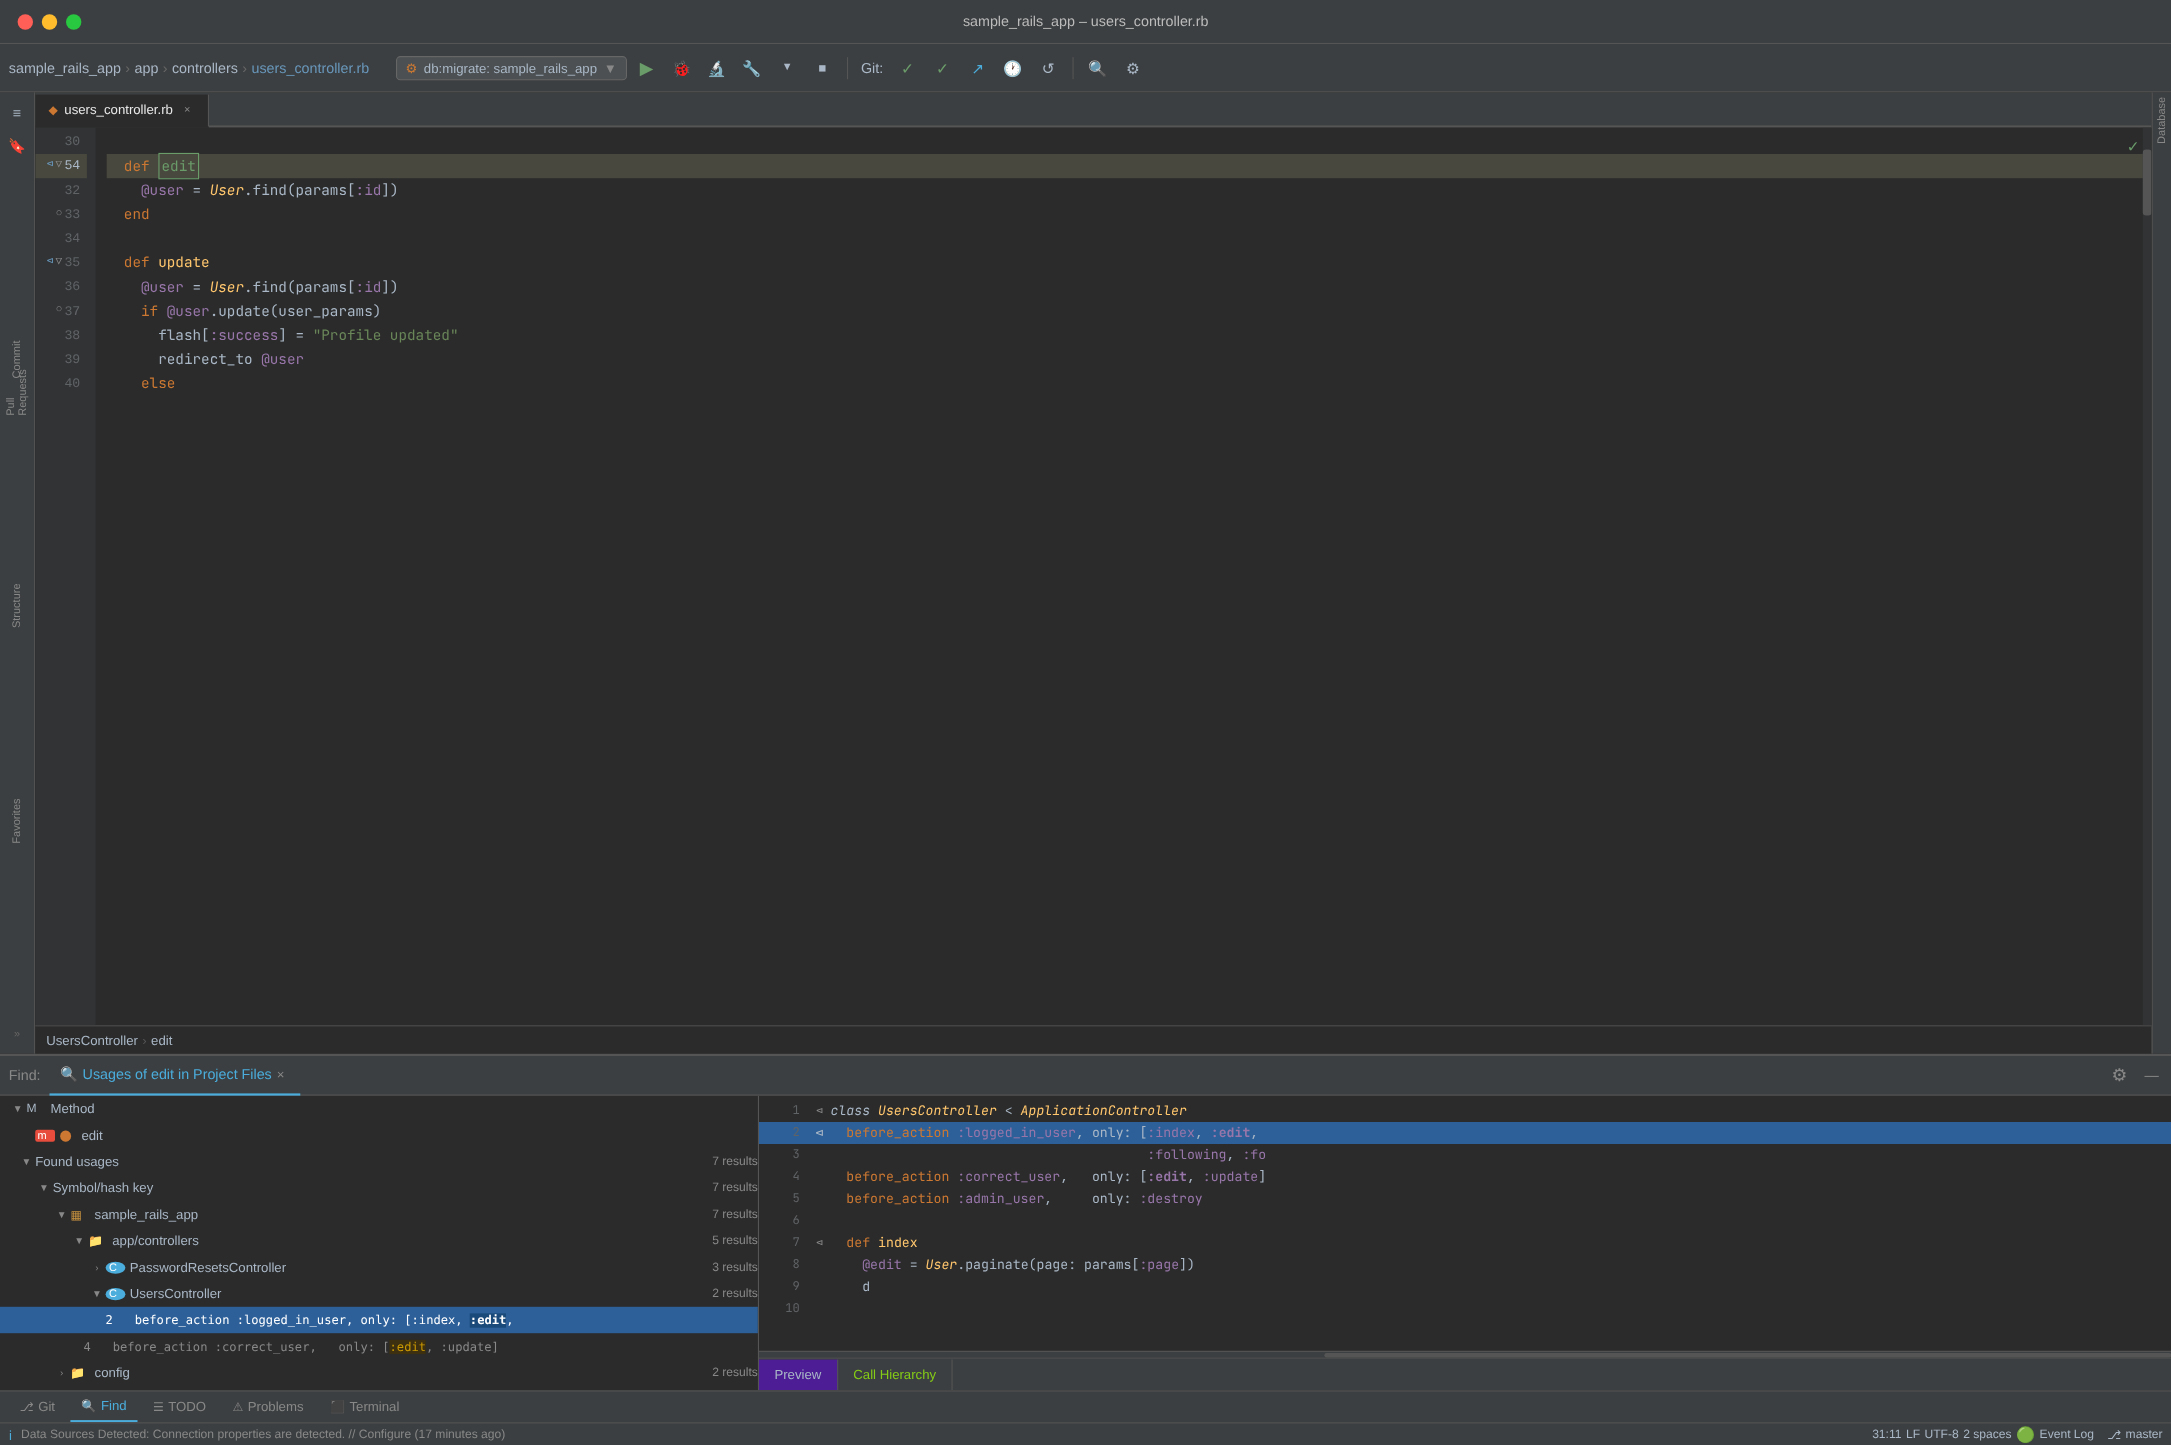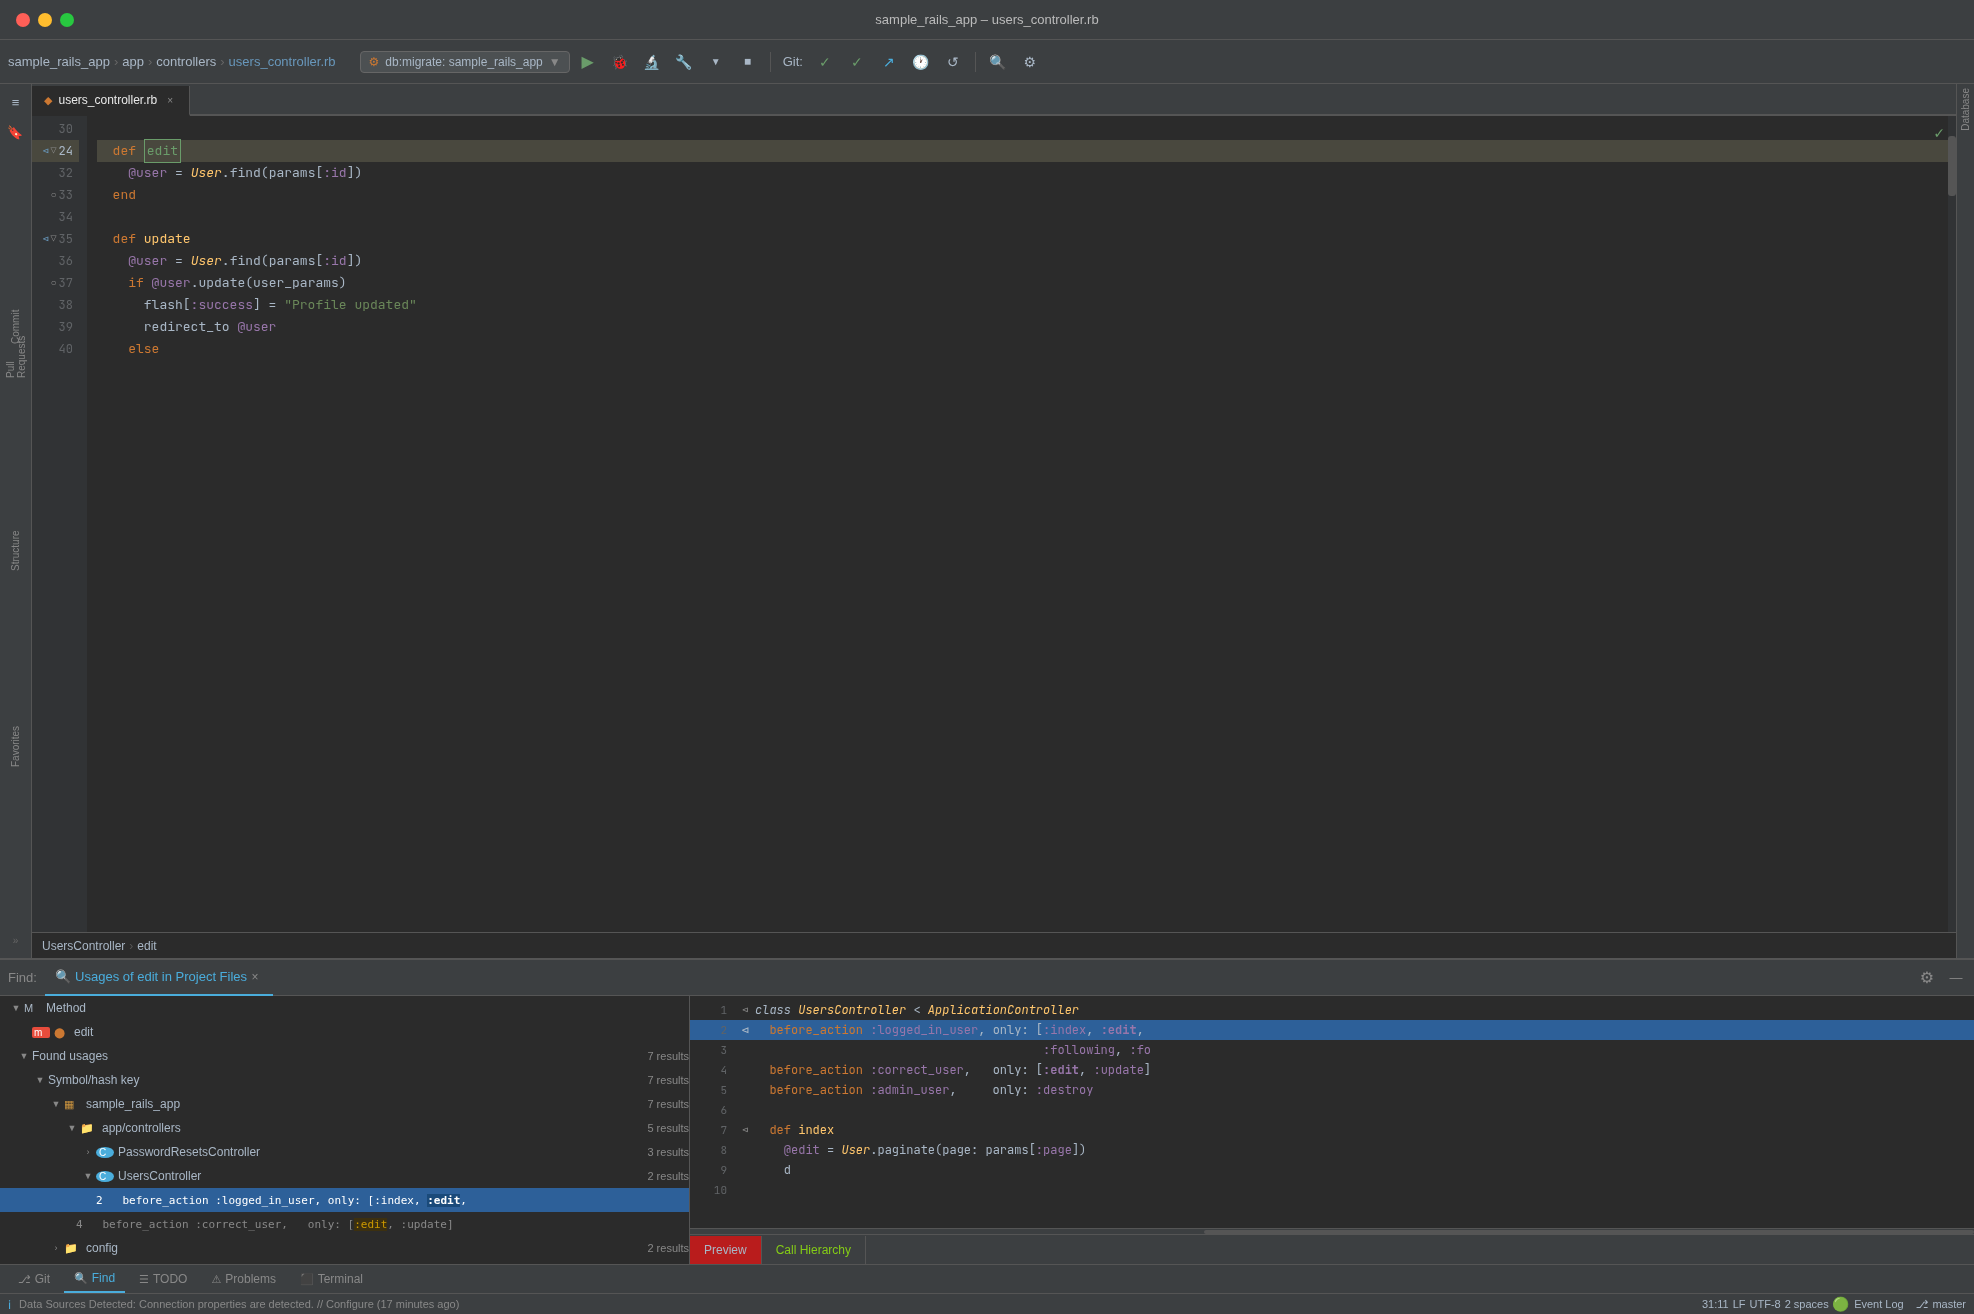--- a/index.html
+++ b/index.html
@@ -183,20 +183,21 @@
       width: 55px;
       background: #313335;
       color: #606366;
       text-align: right;
       padding-right: 8px;
       padding-top: 2px;
       user-select: none;
       font-size: 12px;
       line-height: 22px;
       flex-shrink: 0;
+      font-family: Liberation Mono, monospace;
     }
     .line-num {
       height: 22px;
       display: flex;
       align-items: center;
       justify-content: flex-end;
       padding-right: 6px;
       gap: 2px;
     }
     .line-num.active { color: #a9b7c6; }
@@ -398,21 +399,21 @@
       height: 28px;
       padding: 0 14px;
       display: flex;
       align-items: center;
       font-size: 12px;
       color: #84cc16;
       cursor: pointer;
       border-right: 1px solid #555;
     }
     .preview-tab.active {
-      background: #b91c1c;
+      background: #4c1d95;
       color: #a9b7c6;
     }
 
     
     .status-bar {
       height: 28px;
       background: #3c3f41;
       display: flex;
       align-items: center;
       padding: 0 8px;
@@ -515,21 +516,21 @@
       <div class="editor">
         <div class="editor-lines">
 
           <div class="line-numbers">
             <div class="line-num">
                 <span>30</span>
               </div>
             <div class="line-num active" style="background:#49483e;">
               <span style="color:#6897bb;font-size:10px;">⊲</span>
               <span style="color:#888;font-size:10px;">▽</span>
-              <span>24</span>
+              <span>54</span>
             </div>
             <div class="line-num">
                 <span>32</span>
               </div>
             <div class="line-num">
               <span style="color:#888;font-size:10px;">○</span>
               <span>33</span>
             </div>
             <div class="line-num">
                 <span>34</span>

